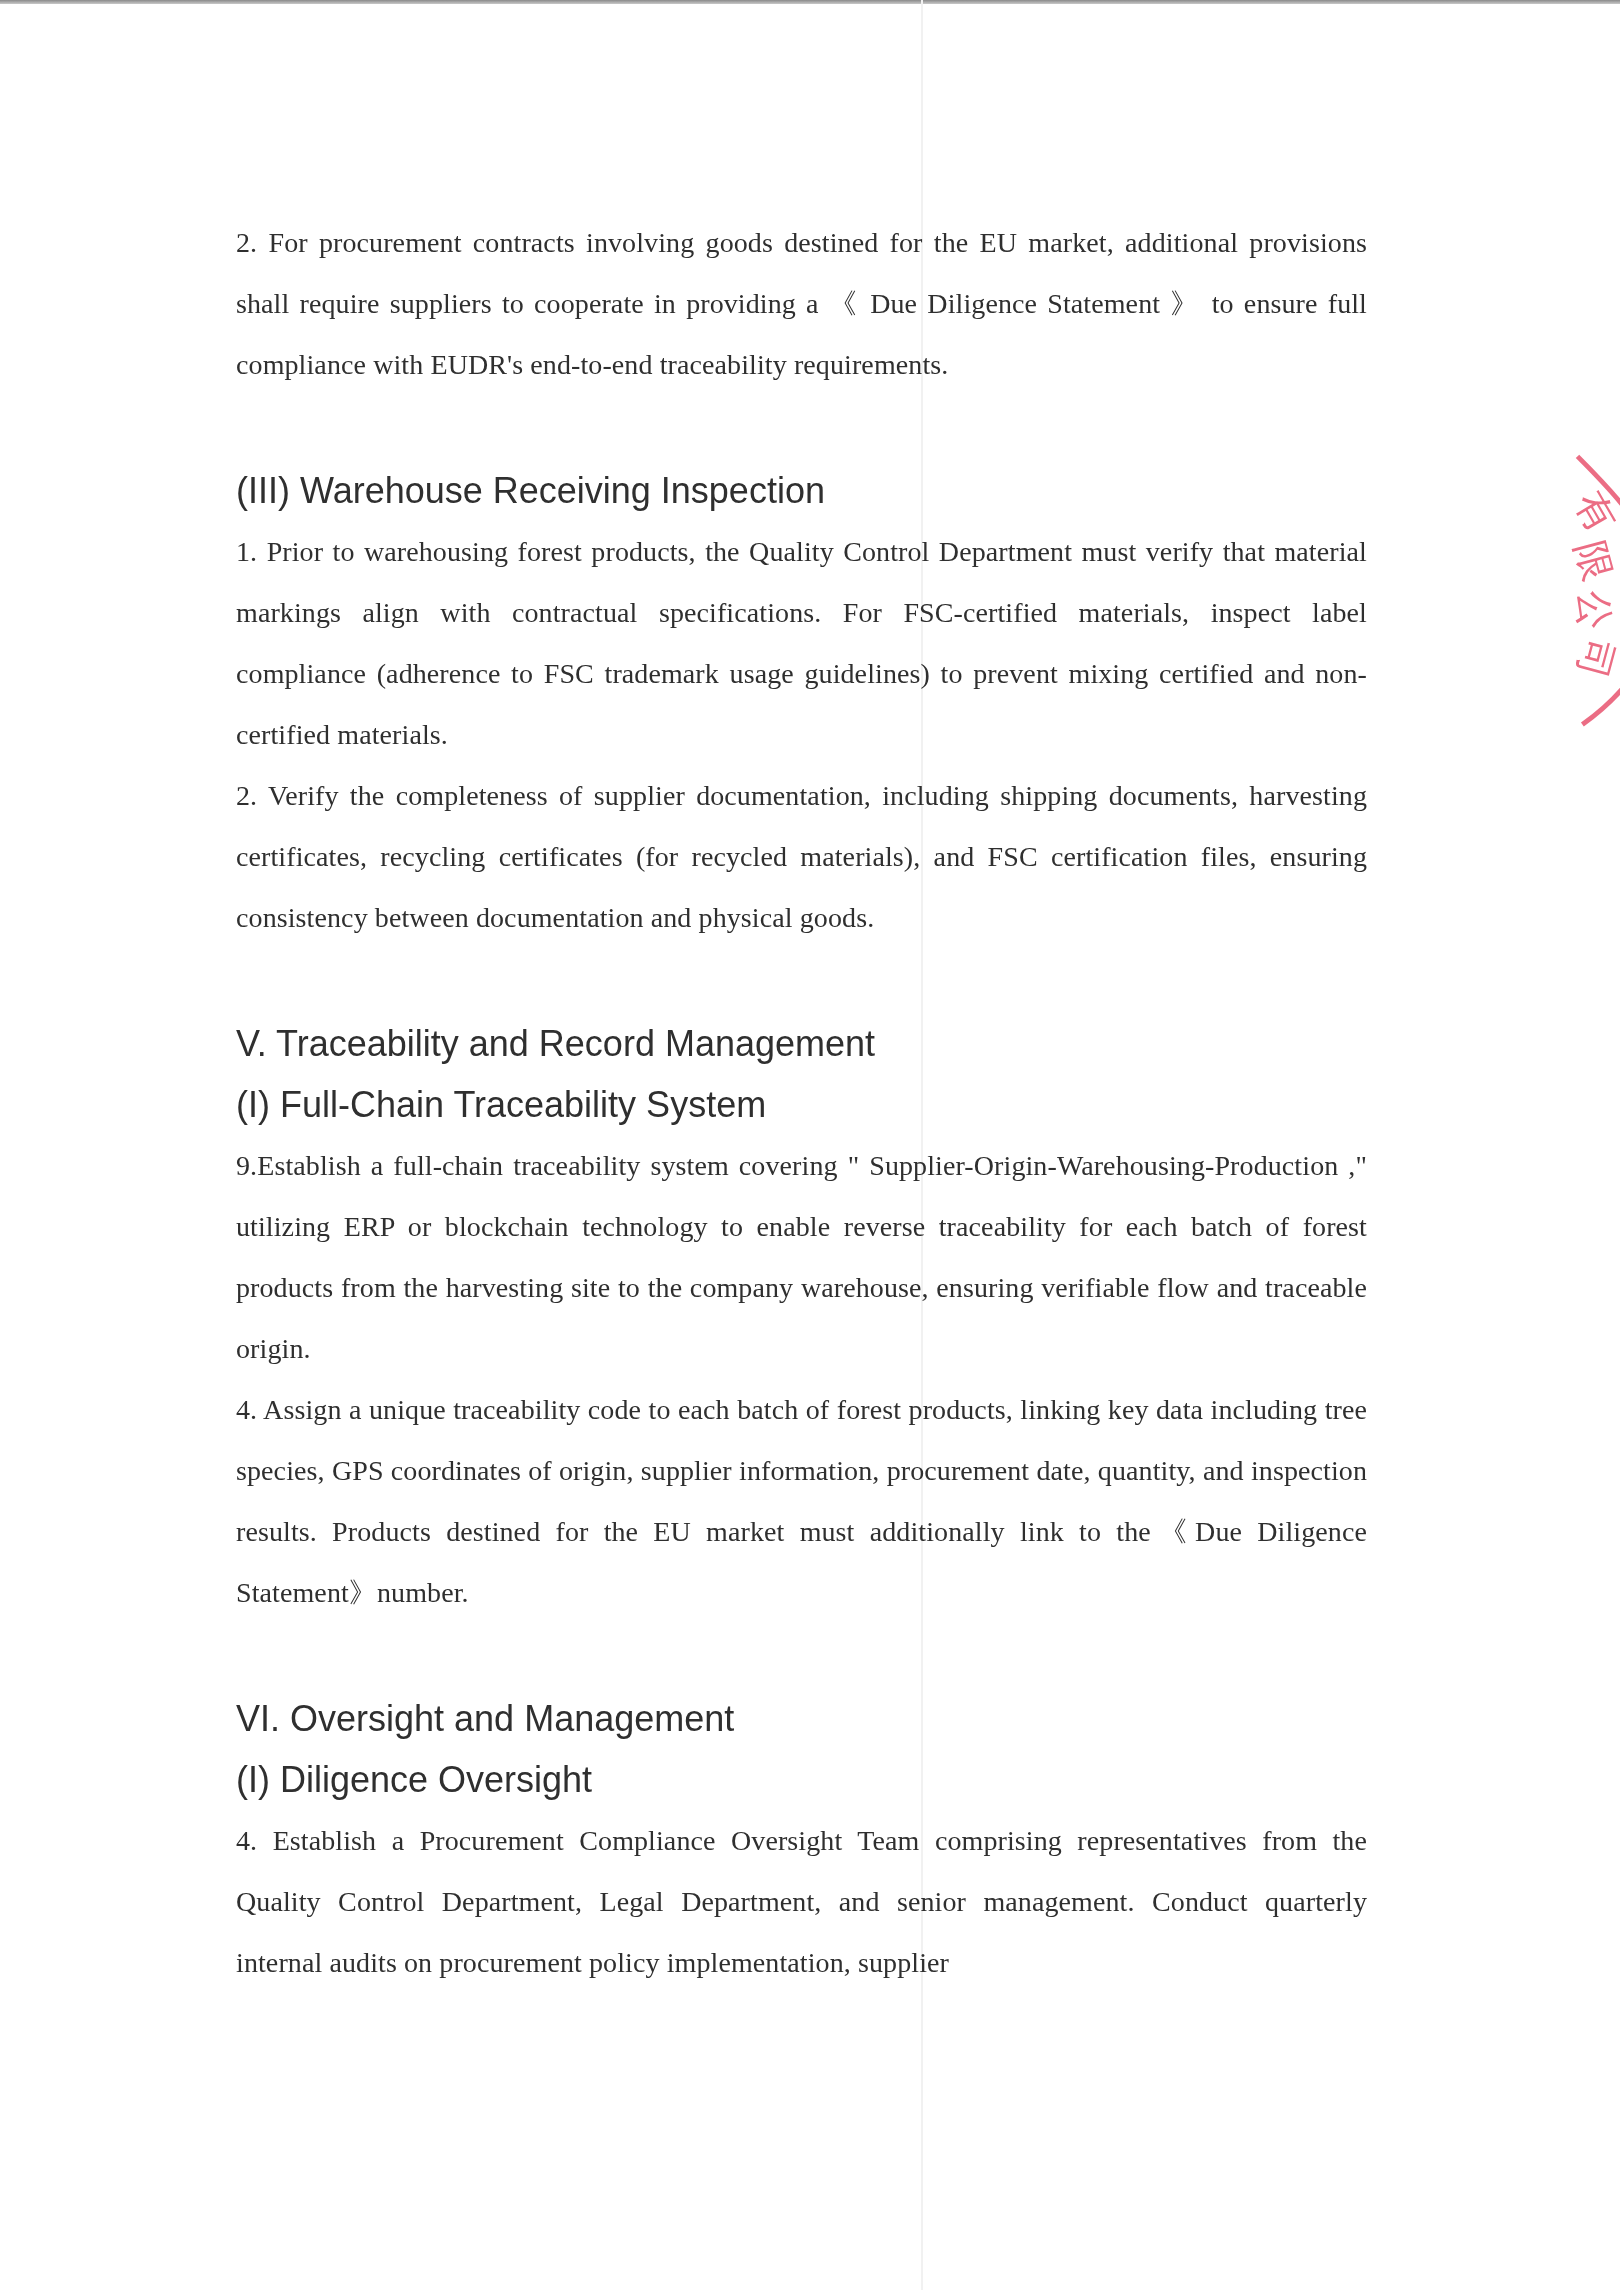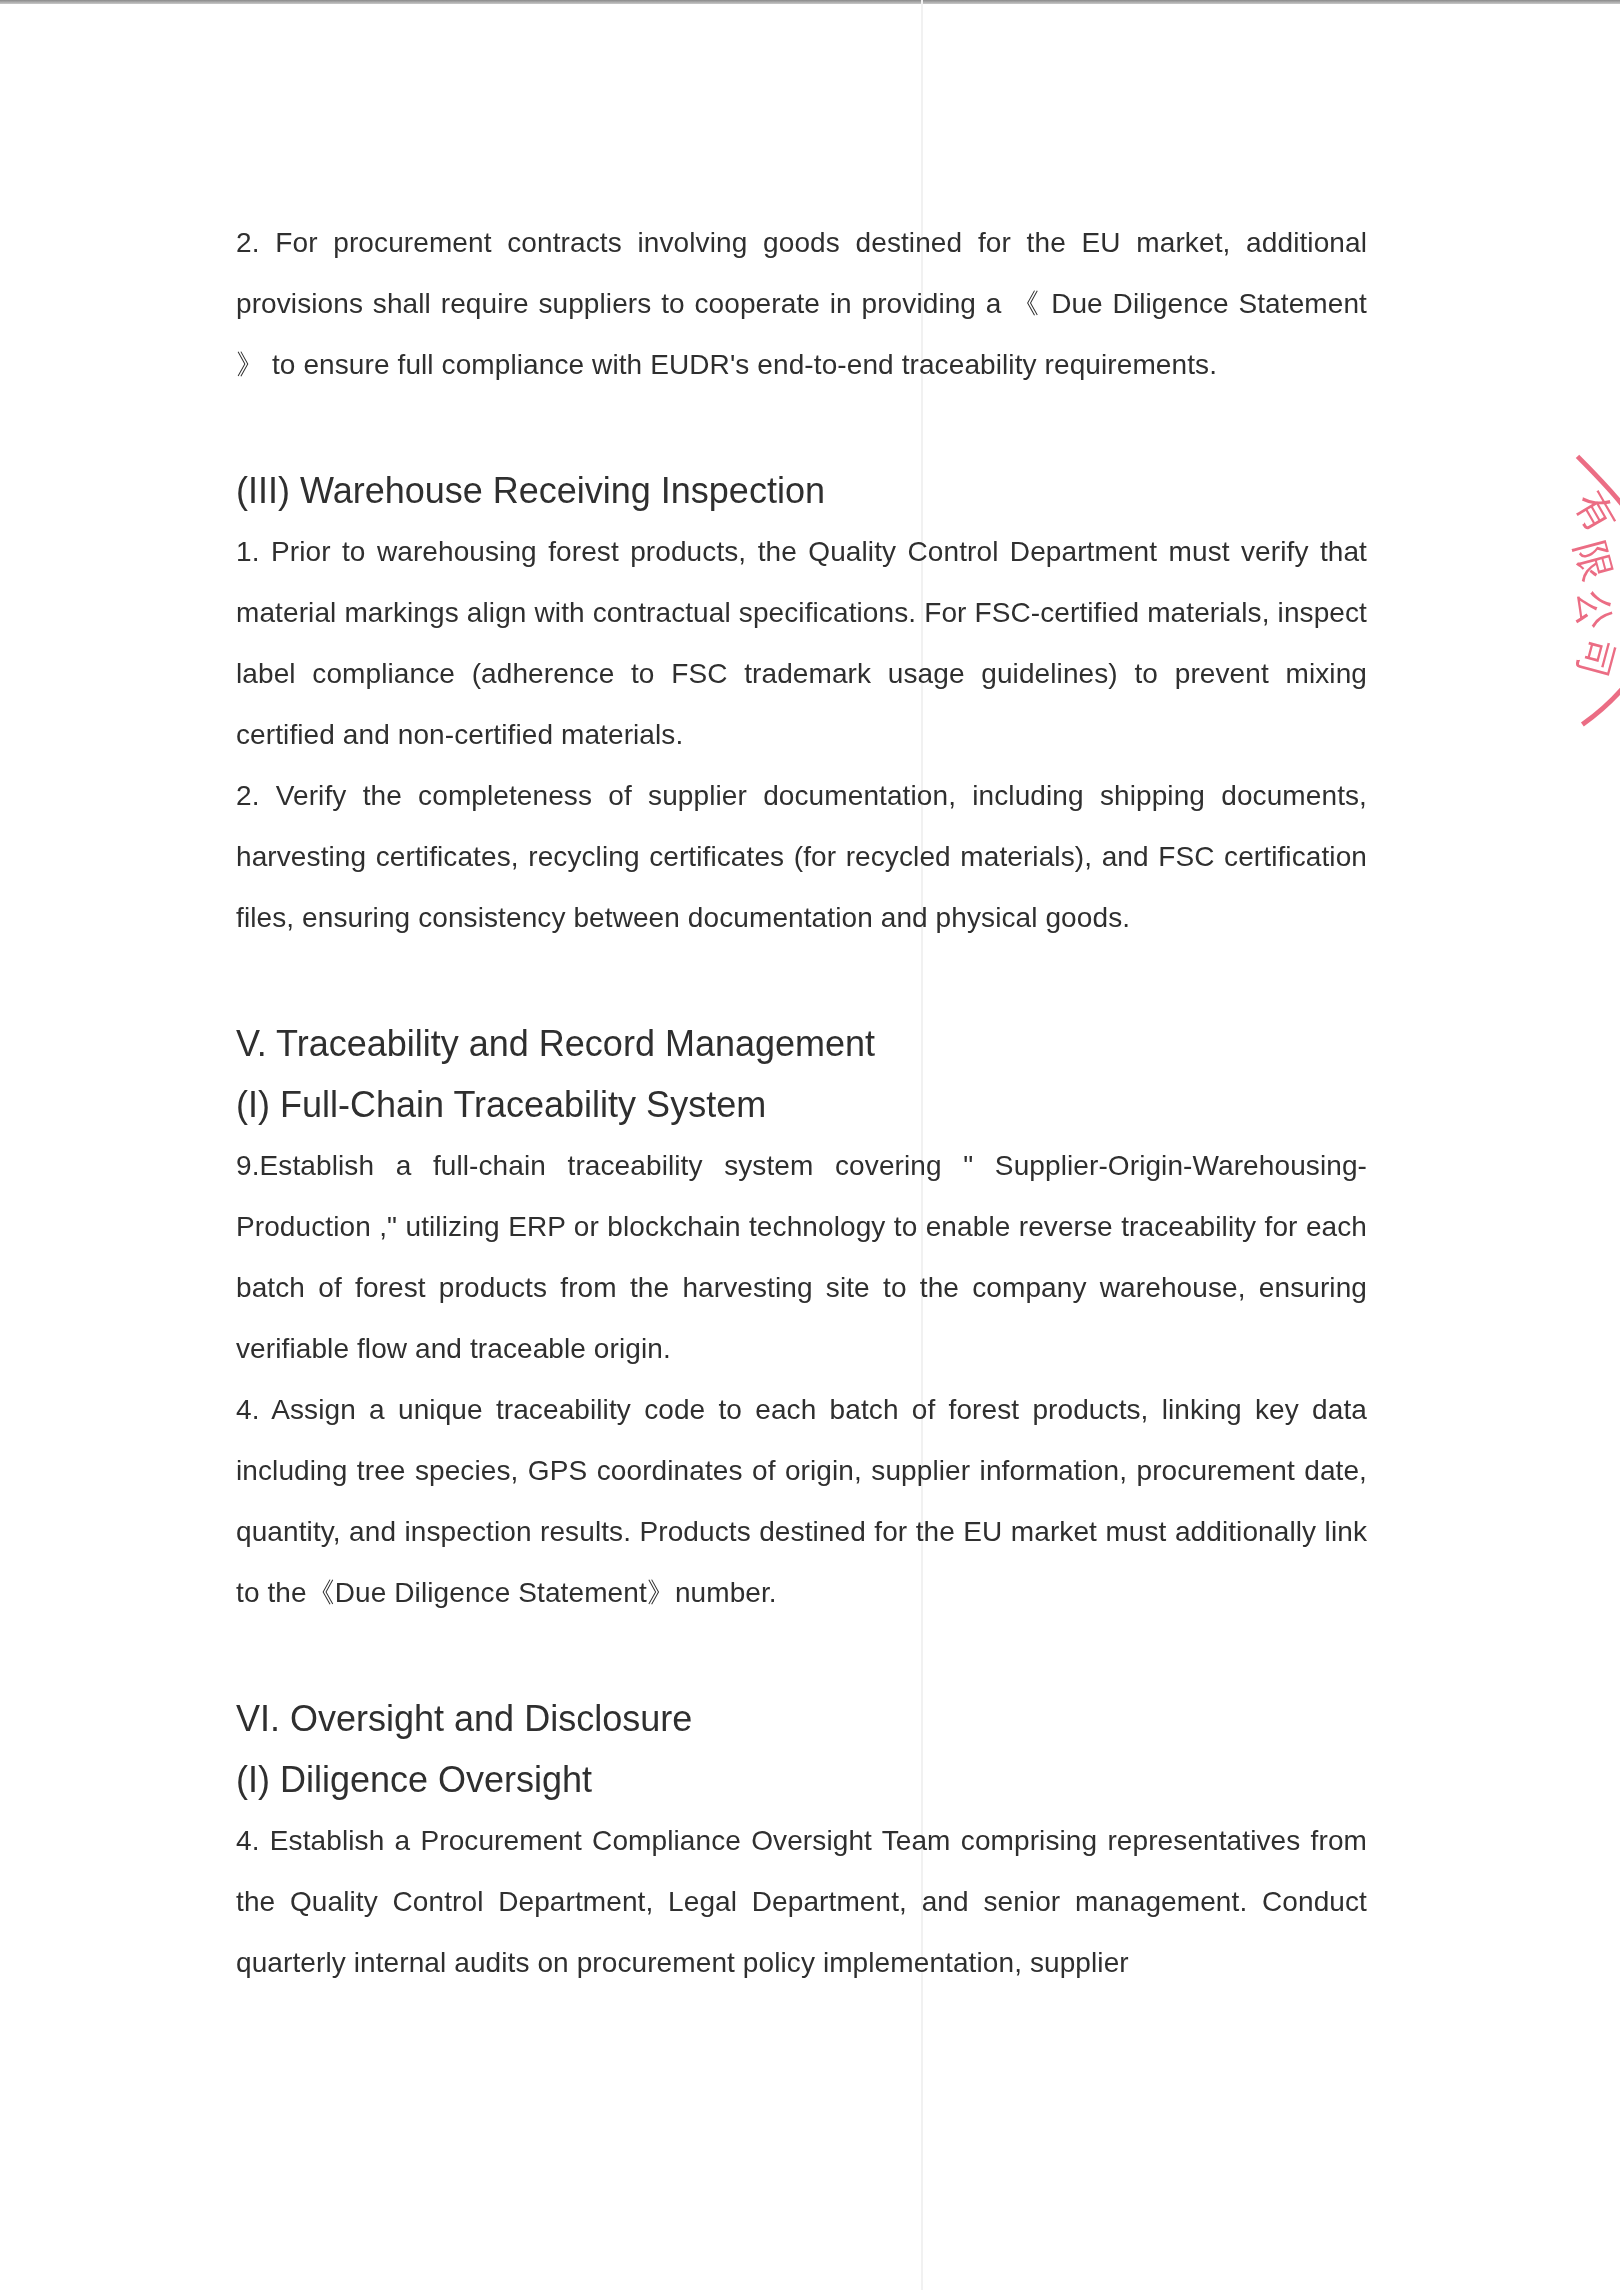--- a/index.html
+++ b/index.html
@@ -36,20 +36,21 @@
       left: 236px;
       top: 212px;
       width: 1131px;
     }
     .para {
       font-size: 28px;
       line-height: 61px;
       margin: 0;
       text-align: justify;
       letter-spacing: 0.1px;
+      font-family: Liberation Serif, serif;
     }
     .heading {
       font-size: 36px;
       line-height: 61px;
       margin: 0;
     }
     .gap {
       height: 65px;
     }
     .seal {
@@ -85,21 +86,21 @@
   <div class="gap"></div>
   <p class="heading">(III) Warehouse Receiving Inspection</p>
   <p class="para">1. Prior to warehousing forest products, the Quality Control Department must verify that material markings align with contractual specifications. For FSC-certified materials, inspect label compliance (adherence to FSC trademark usage guidelines) to prevent mixing certified and non-certified materials.</p>
   <p class="para">2. Verify the completeness of supplier documentation, including shipping documents, harvesting certificates, recycling certificates (for recycled materials), and FSC certification files, ensuring consistency between documentation and physical goods.</p>
   <div class="gap"></div>
   <p class="heading">V. Traceability and Record Management</p>
   <p class="heading">(I) Full-Chain Traceability System</p>
   <p class="para">9.Establish a full-chain traceability system covering " Supplier-Origin-Warehousing-Production ," utilizing ERP or blockchain technology to enable reverse traceability for each batch of forest products from the harvesting site to the company warehouse, ensuring verifiable flow and traceable origin.</p>
   <p class="para">4.  Assign a unique traceability code to each batch of forest products, linking key data including tree species, GPS coordinates of origin, supplier information, procurement date, quantity, and inspection results. Products destined for the EU market must additionally link to the《Due Diligence Statement》number.</p>
   <div class="gap"></div>
-  <p class="heading">VI. Oversight and Disclosure</p>
+  <p class="heading">VI. Oversight and Management</p>
   <p class="heading">(I) Diligence Oversight</p>
   <p class="para">4. Establish a Procurement Compliance Oversight Team comprising representatives from the Quality Control Department, Legal Department, and senior management. Conduct quarterly internal audits on procurement policy implementation, supplier</p>
 </div>
 
 <div class="seal">
   <svg class="seal-arc" viewBox="0 0 80 290">
     <path d="M 20 10 Q 70 60 80 80" stroke="#e8546f" stroke-width="5" fill="none" opacity="0.85"></path>
     <path d="M 80 230 Q 60 260 25 285" stroke="#e8546f" stroke-width="5" fill="none" opacity="0.85"></path>
   </svg>
   <span class="seal-char" style="left:17.6px; top:39px; transform:rotate(60deg);">有</span>

